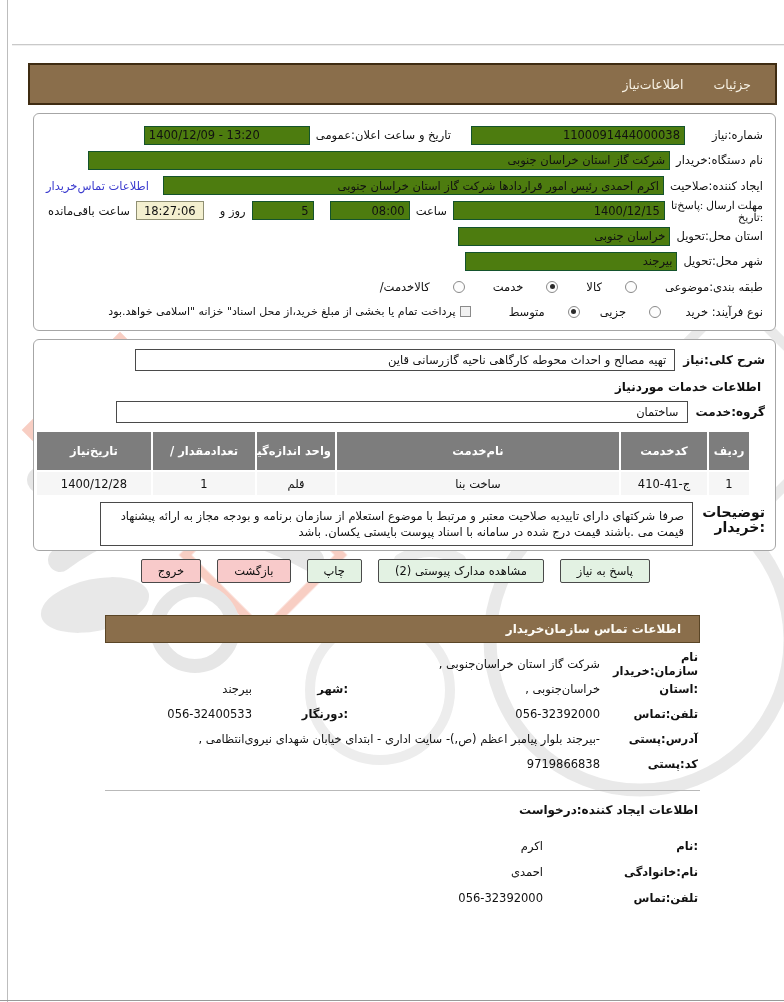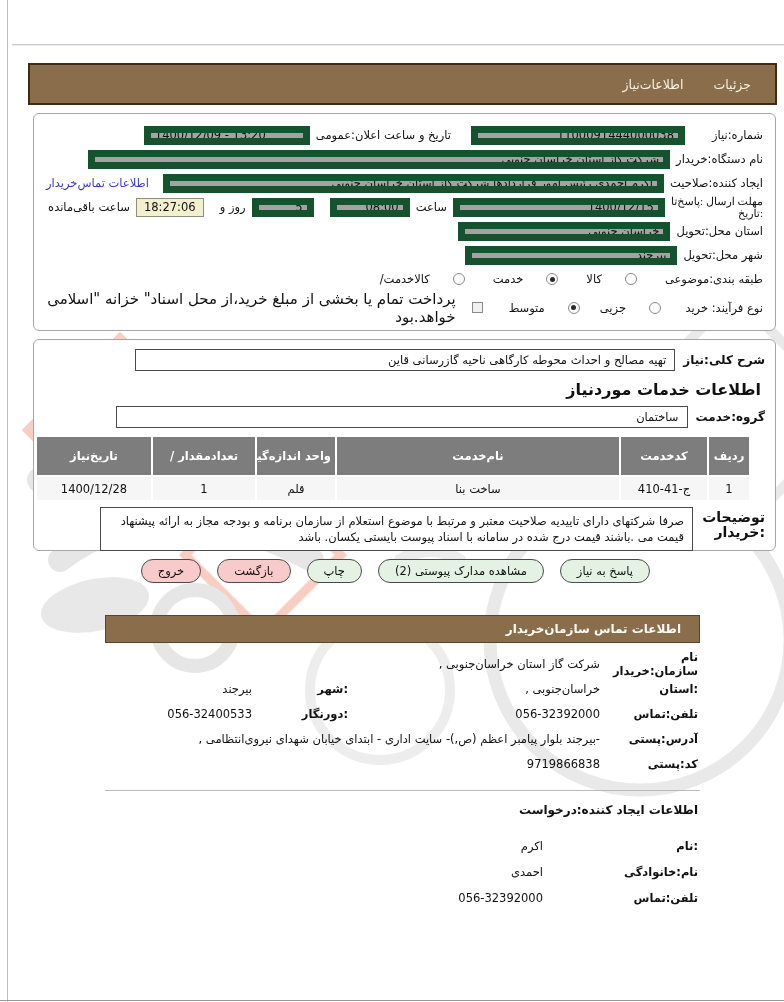--- a/index.html
+++ b/index.html
@@ -26,55 +26,55 @@
                  color:#fdfbf5; font-weight:bold; font-size:12px; display:flex; align-items:center; padding:0 18px; }
 
   
   .panel { left:33px; right:8px; background:#fff; border:1px solid #a6a6a6; border-radius:6px; }
   .form-box { top:113px; height:218px; padding:9px 12px 6px; display:flex; flex-direction:column; justify-content:space-between; }
   .detail-box { top:339px; height:212px; padding:7px 10px 6px; }
 
   .frow { display:flex; align-items:center; min-height:24px; gap:6px; font-size:11.5px; }
   .flabel { min-width:72px; white-space:nowrap; }
   .flabel.two { line-height:12px; font-size:11px;font-family:Liberation Serif, serif; }
-  .inp { height:19px; border:7px solid #14532d; background:#a3a3a3; display:flex; align-items:center;
+  .inp { height:19px; border:1px solid #14532d; background:#4d7c0f; display:flex; align-items:center;
          padding:0 4px; font-size:11.5px; overflow:hidden; white-space:nowrap; }
   .inp.flex1 { flex:1; }
   .beige { background:#f3efcf; border:1px solid #8f8f73; justify-content:center; width:68px; }
   .link { color:#3a3ace; font-size:11.5px; white-space:nowrap; margin-right:8px; cursor:pointer; }
 
   .radio { width:12px; height:12px; border:1px solid #8a8a8a; border-radius:50%; background:#fdfdfd; position:relative; flex-shrink:0; }
   .radio.sel::after { content:""; position:absolute; inset:2.5px; background:#2b2b2b; border-radius:50%; }
   .chk { width:11px; height:11px; border:1px solid #8a8a8a; background:#f1f1f1; flex-shrink:0; }
   .opt { margin-right:22px; display:flex; align-items:center; gap:23px; }
 
   .ltr { direction:ltr; unicode-bidi:isolate; }
 
   
   .srow { display:flex; align-items:center; gap:8px; margin-top:2px; }
   .blabel { font-weight:bold; font-size:12px; white-space:nowrap; }
   .vbox { border:1px solid #4a4a4a; background:#fff; min-height:22px; display:flex; align-items:center; padding:0 8px; font-size:11.5px; }
   .desc-box { width:540px; }
-  .h2 { font-weight:bold; font-size:16px; margin:9px 4px 7px; }
+  .h2 { font-weight:bold; font-size:12px; margin:9px 4px 7px; }
   .grow { display:flex; align-items:center; gap:8px; }
   .grp-box { width:572px; height:20px; }
 
   table.tbl { border-collapse:separate; border-spacing:2px 0; margin:9px 14px 7px auto; width:702px; table-layout:fixed; }
   .tbl th { background:#7d7d7d; color:#fff; font-size:11.5px; font-weight:bold; height:21px; padding:12px 4px;
             border-bottom:2px solid #fff; text-align:center; overflow:hidden; white-space:nowrap; }
   .tbl td { background:#f6f6f6; font-size:11.5px; height:23px; text-align:center; overflow:hidden; white-space:nowrap; }
 
   .nrow { display:flex; gap:8px; margin-top:2px; }
   .nlabel { font-weight:bold; font-size:14px; line-height:15px; white-space:nowrap; width:64px; padding-top:3px; }
   .note-box { flex:1; height:44px; border:1px solid #4a4a4a; font-size:11.5px; line-height:16px;
               padding:5px 8px; margin-left:56px; }
 
   
   .btn-row { top:559px; right:134px; display:flex; gap:16px; align-items:center; }
-  .btn { height:24px; border:1px solid #4a4a4a; border-radius:12px; font-family:"DejaVu Sans",sans-serif;
+  .btn { height:24px; border:1px solid #4a4a4a; border-radius:2px; font-family:"DejaVu Sans",sans-serif;
          font-size:11.5px; padding:2px 16px; color:#111; cursor:pointer; white-space:nowrap; }
   .btn.green { background:#e3f2e3; }
   .btn.pink  { background:#f8caca; }
 
   
   .contact { top:651px; right:86px; left:60px; font-size:11.5px; }
   .crow { display:flex; align-items:center; height:25px; }
   .clabel  { width:98px;  font-weight:bold; flex-shrink:0; }
   .cvalue  { width:252px; }
   .clabel2 { width:96px;  font-weight:bold; flex-shrink:0; }
@@ -169,21 +169,21 @@
     <div class="frow">
       <span class="flabel" style="min-width:90px">نوع فرآیند: خرید</span>
       <span class="opt" style="margin-right:6px">
           <span class="radio"></span>
           <span>جزیی</span>
         </span>
       <span class="opt" style="margin-right:14px">
           <span class="radio sel"></span>
           <span>متوسط</span>
         </span>
-      <span class="opt" style="margin-right:20px; font-size:15px; gap:16px">
+      <span class="opt" style="margin-right:32px; font-size:11px; gap:4px">
         <span class="chk"></span>
         <span>پرداخت تمام یا بخشی از مبلغ خرید،از محل اسناد" خزانه "اسلامی خواهد.بود</span>
       </span>
     </div>
   </div>
 
   <div class="above panel detail-box">
     <div class="srow">
       <span class="blabel">شرح کلی:نیاز</span>
       <div class="vbox desc-box">تهیه مصالح و احداث محوطه کارگاهی ناحیه گازرسانی قاین</div>

